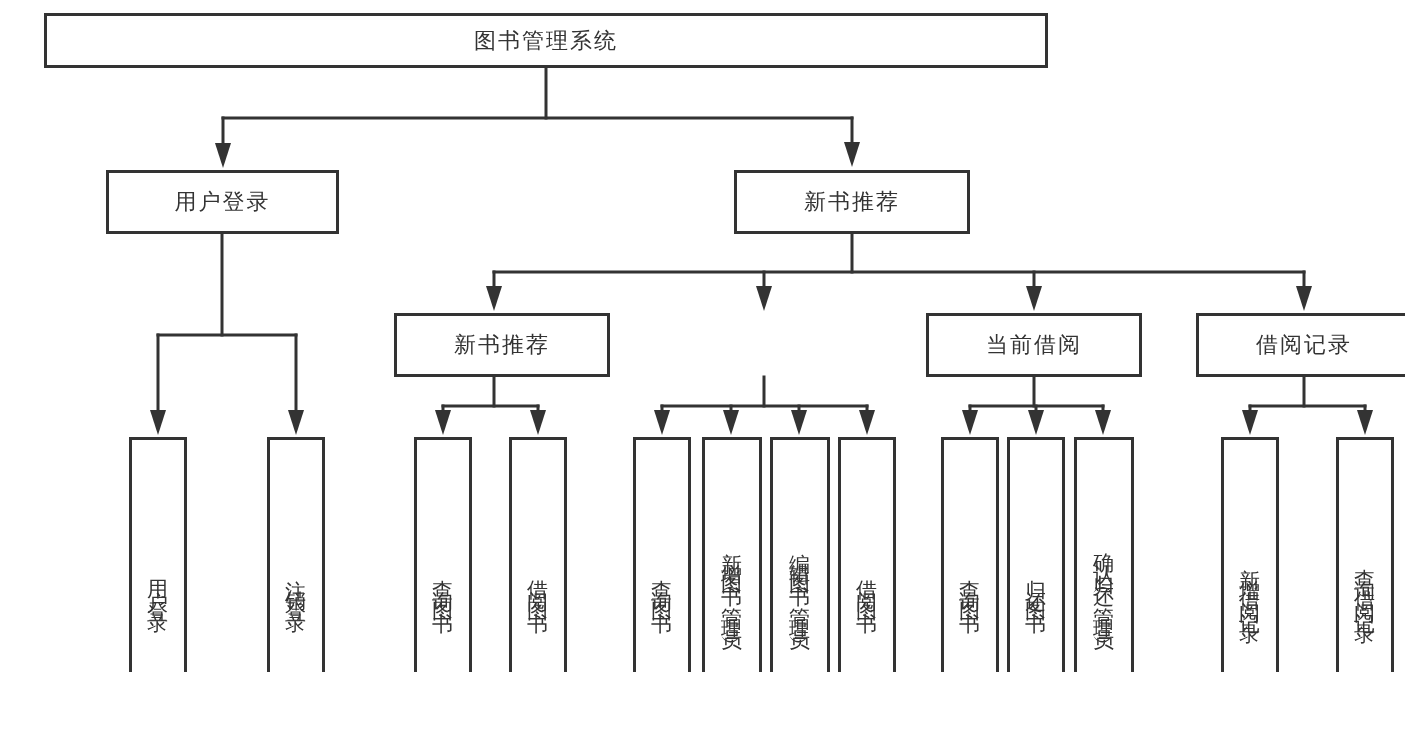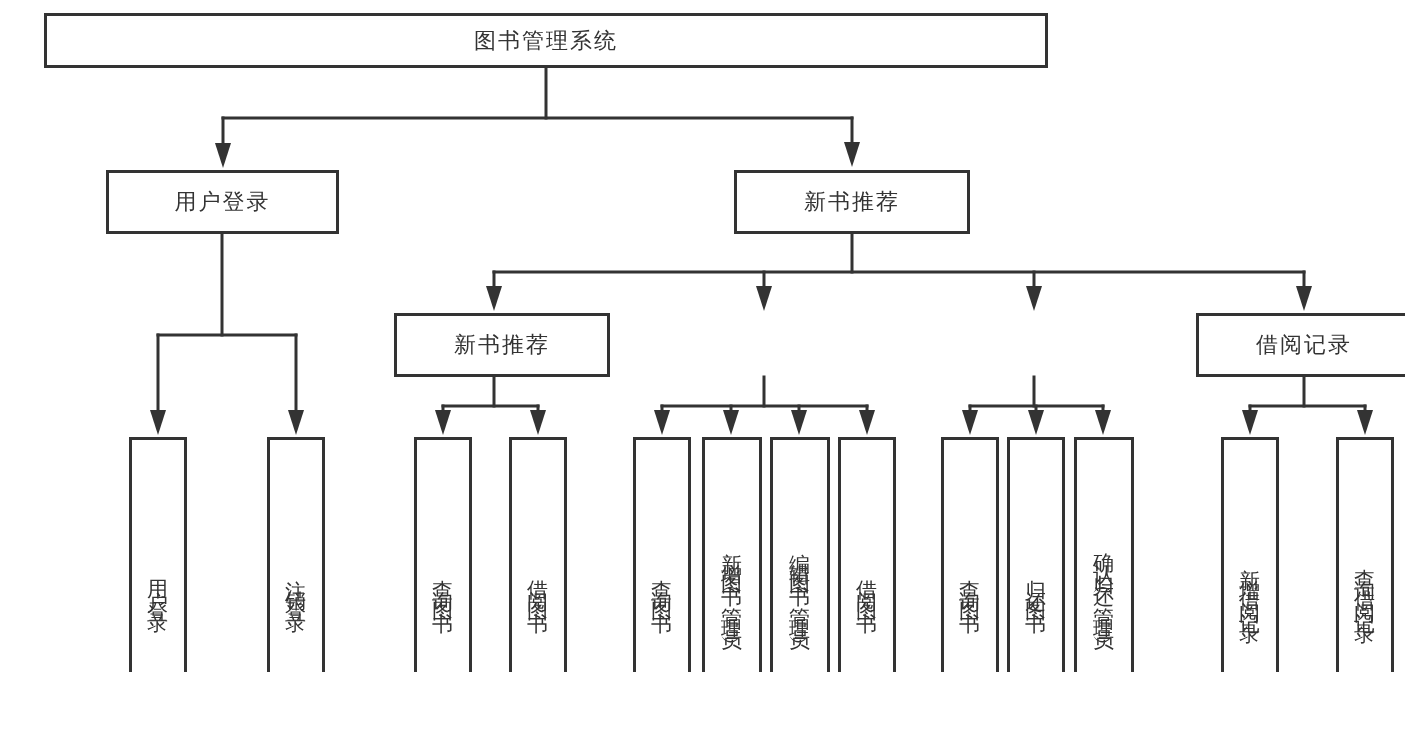--- a/index.html
+++ b/index.html
@@ -134,20 +134,23 @@
   <div class="box h" style="left:82px;top:170px;width:233px;height:64px">
     <span>用户登录</span>
   </div>
   <div class="box h" style="left:710px;top:170px;width:236px;height:64px">
     <span>新书推荐</span>
   </div>
 
   <div class="box h" style="left:370px;top:313px;width:216px;height:64px">
     <span>新书推荐</span>
   </div>
+  <div class="box h" style="left:902px;top:313px;width:216px;height:64px">
+    <span>当前借阅</span>
+  </div>
   <div class="box h" style="left:1172px;top:313px;width:216px;height:64px">
     <span>借阅记录</span>
   </div>
 
   <div class="box v" style="left:105px;top:437px;width:58px;height:296px">
     <span>用户登录</span>
   </div>
   <div class="box v" style="left:243px;top:437px;width:58px;height:296px">
     <span>注销登录</span>
   </div>

